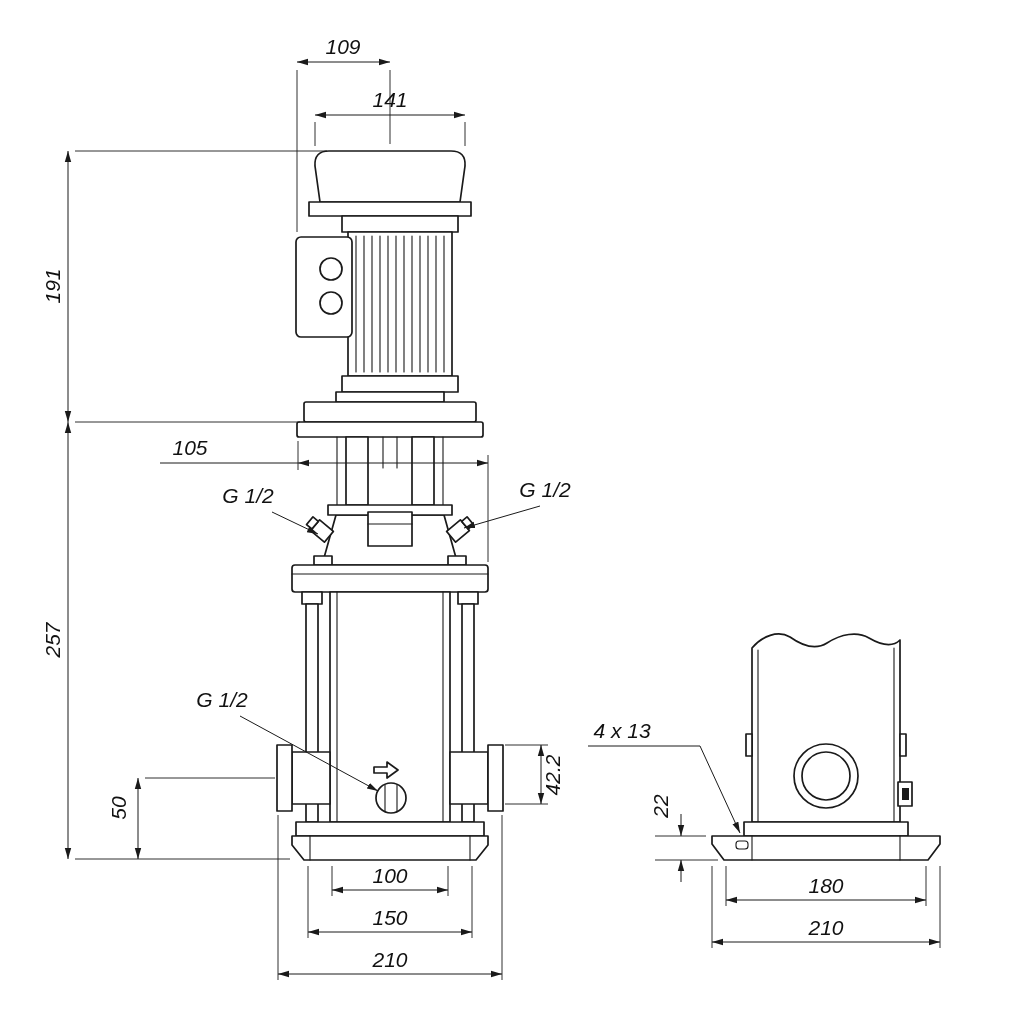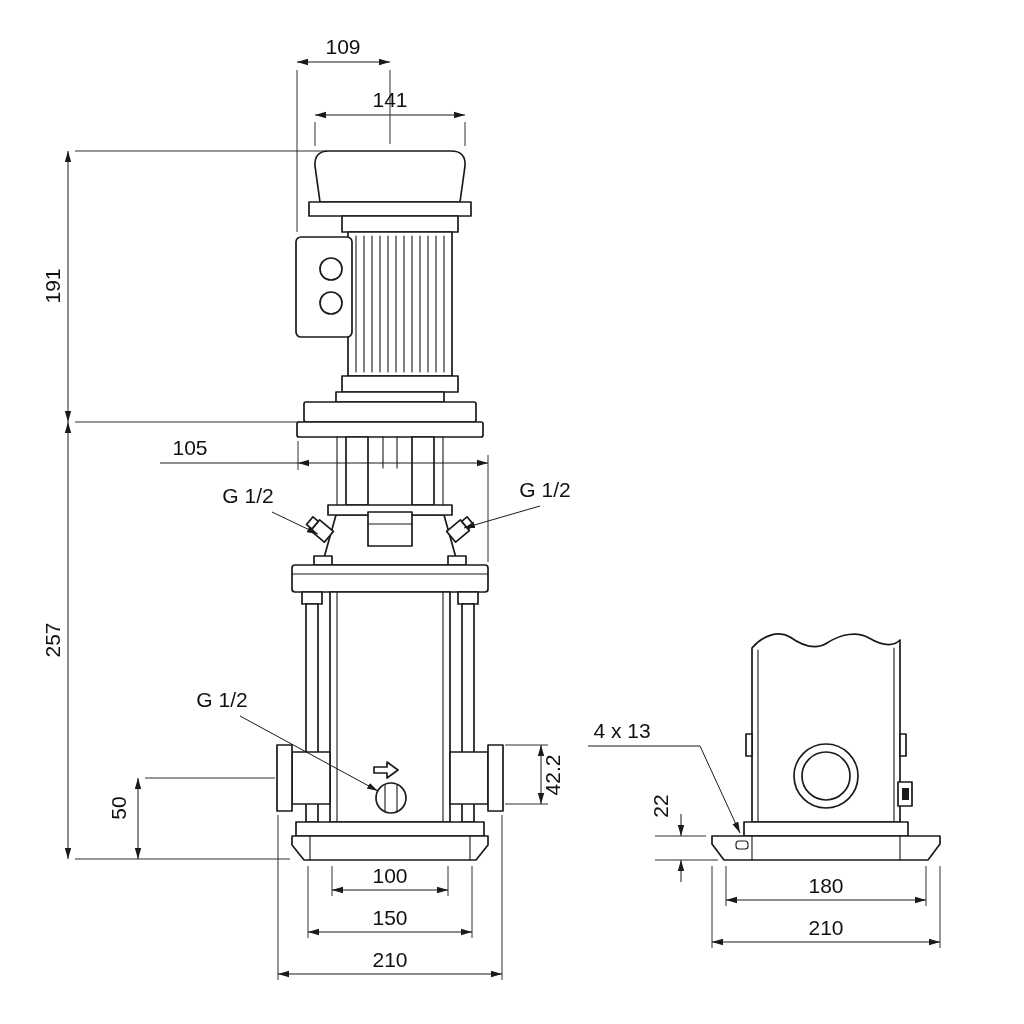--- a/index.html
+++ b/index.html
@@ -1,16 +1,16 @@
 <!DOCTYPE html>
 <html><head>
 <meta charset="utf-8">
 <style>
   html,body{margin:0;padding:0;background:#ffffff;}
-  .stage{width:1024px;height:1024px;position:relative;background:#fff;overflow:hidden;}
+  .stage{width:1024px;height:1024px;position:relative;background:#fff;overflow:hidden;font-style:italic;}
   svg{display:block;}
   .t{font-family:"Liberation Sans", sans-serif;font-size:21px;fill:#111;text-anchor:middle;}
   .obj{stroke:#1a1a1a;stroke-width:1.7;fill:#ffffff;stroke-linejoin:round;stroke-linecap:round;}
   .obj2{stroke:#1a1a1a;stroke-width:1.1;fill:none;stroke-linecap:round;}
   .dim{stroke:#1a1a1a;stroke-width:1;fill:none;}
   .ext{stroke:#1a1a1a;stroke-width:0.9;fill:none;}
 </style>
 </head>
 <body>
 

